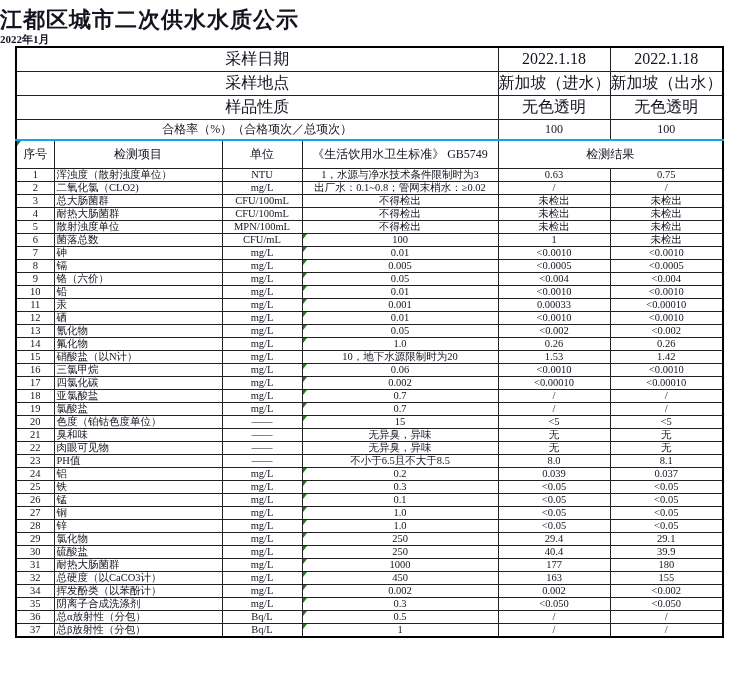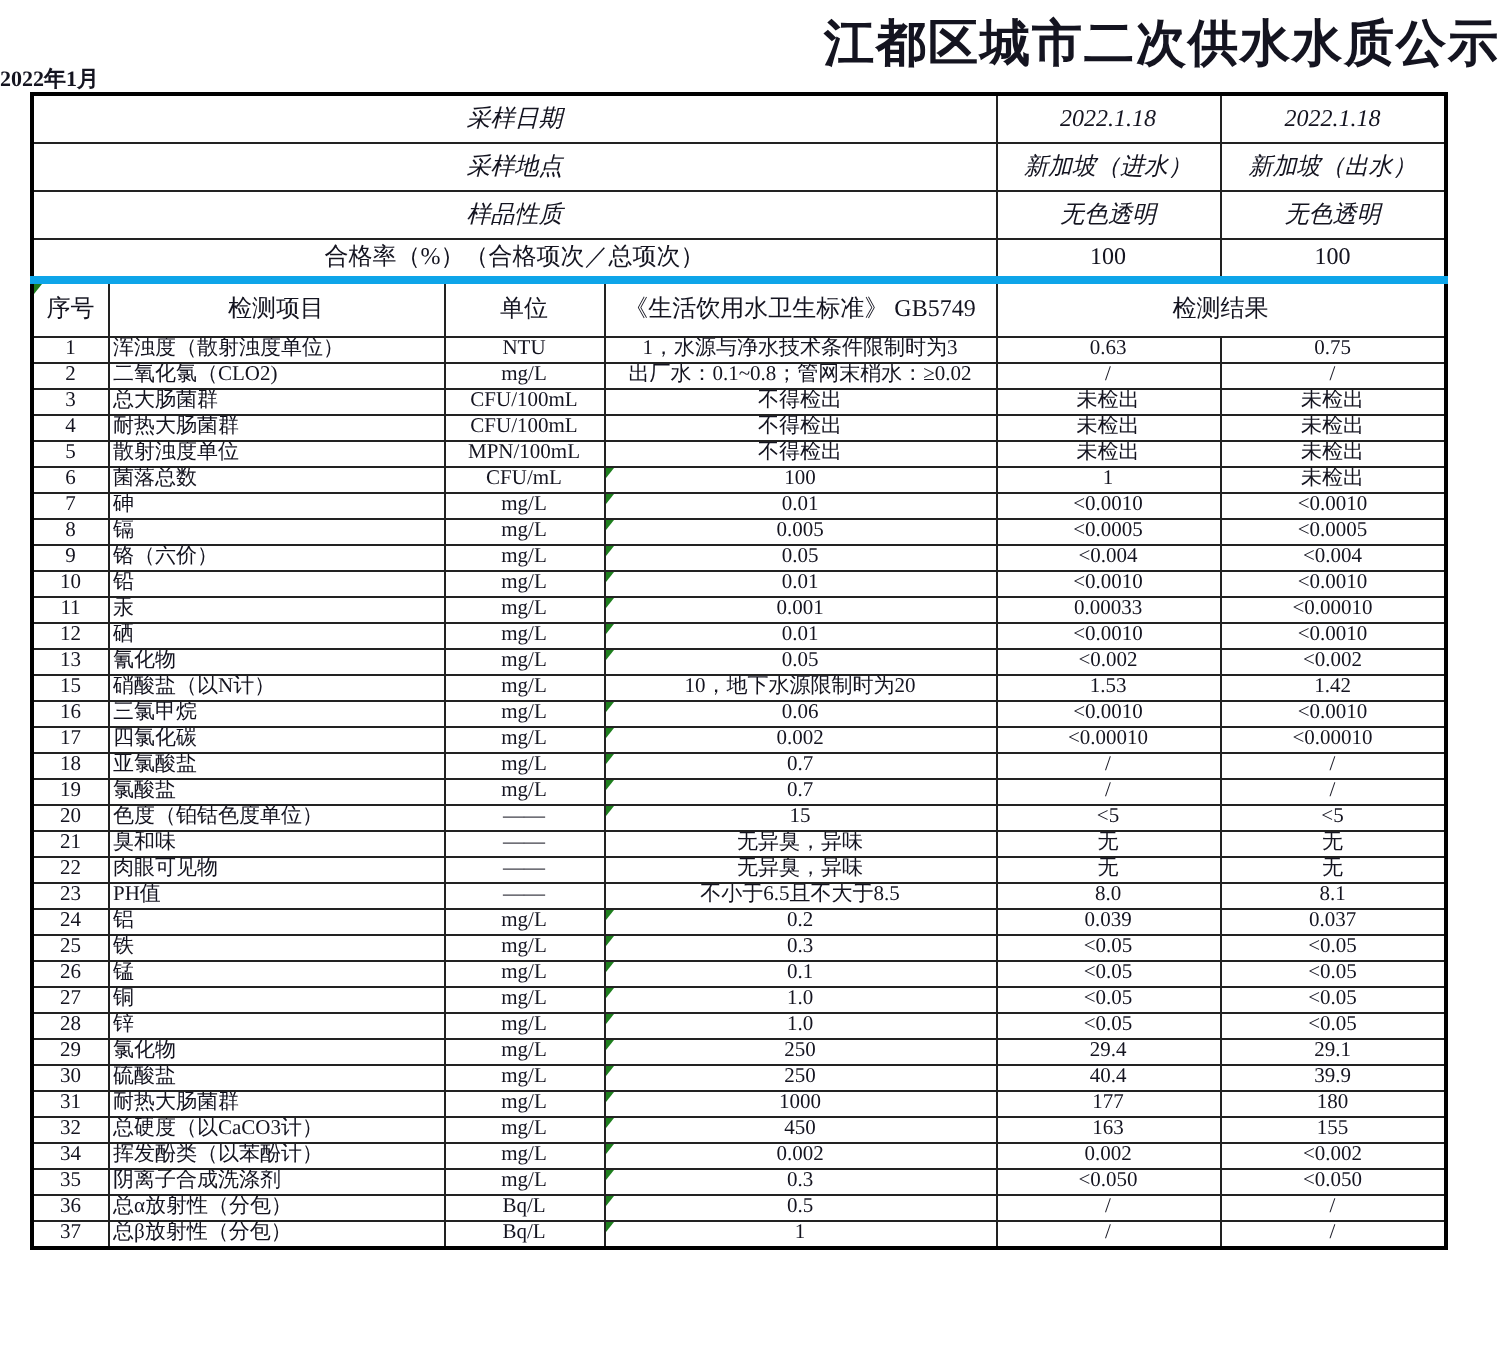--- a/index.html
+++ b/index.html
@@ -8,46 +8,46 @@
   .page {
     position: relative;
     width: 750px; height: 686px;
     background: #fff;
     font-family: "Liberation Serif", serif;
     color: var(--ink);
     overflow: hidden;
   }
   .title {
     position: absolute; top: 5px; left: 0; width: 750px;
-    text-align: right;
+    text-align: left;
     font-family: "Liberation Sans", sans-serif;
-    font-size: 25px; font-weight: 700; letter-spacing: 1px;
+    font-size: 22px; font-weight: 700; letter-spacing: 1px;
   }
   .subtitle {
     position: absolute; top: 32px; left: 0; width: 750px;
     text-align: left;
     font-size: 11px; font-weight: 700;
   }
   table.wq {
     position: absolute; top: 46px; left: 15px;
     width: 707px;
     border-collapse: collapse; table-layout: fixed;
     border: 2px solid #000;
     font-size: 11px;
   }
   .wq td, .wq th {
     border: 1px solid var(--line);
     text-align: center; vertical-align: middle;
     overflow: hidden; white-space: nowrap;
     font-weight: 400;
   }
-  tr.info-row { height: 24px; font-size: 12px; font-style: italic; }
+  tr.info-row { height: 24px; font-size: 16px; }
   tr.info-row-last { height: 21px; font-size: 12px; }
   tr.cols-row { height: 28px; font-size: 12px; }
-  tr.cols-row th { border-top: 4px solid #0ea5e9; }
+  tr.cols-row th { border-top: 2px solid #0ea5e9; }
   tbody.results tr { height: 12.4px; line-height: 12px; font-size: 10.5px; }
   .c-item { text-align: left !important; padding-left: 2px; }
   .c-std { position: relative; margin-left: 32px; }
   .flag {
     display: none;
     position: absolute; left: 0; top: 0;
     width: 0; height: 0;
     border-left: 4px solid var(--flag);
     border-bottom: 5px solid transparent;
   }
@@ -197,20 +197,28 @@
     <td>&lt;0.0010</td>
   </tr>
         <tr class="flagged">
     <td>13</td>
     <td class="c-item">氰化物</td>
     <td>mg/L</td>
     <td class="c-std"><span class="flag"></span><span>0.05</span></td>
     <td>&lt;0.002</td>
     <td>&lt;0.002</td>
   </tr>
+        <tr class="flagged">
+    <td>14</td>
+    <td class="c-item">氟化物</td>
+    <td>mg/L</td>
+    <td class="c-std"><span class="flag"></span><span>1.0</span></td>
+    <td>0.26</td>
+    <td>0.26</td>
+  </tr>
         <tr>
     <td>15</td>
     <td class="c-item">硝酸盐（以N计）</td>
     <td>mg/L</td>
     <td class="c-std"><span>10，地下水源限制时为20</span></td>
     <td>1.53</td>
     <td>1.42</td>
   </tr>
         <tr class="flagged">
     <td>16</td>

